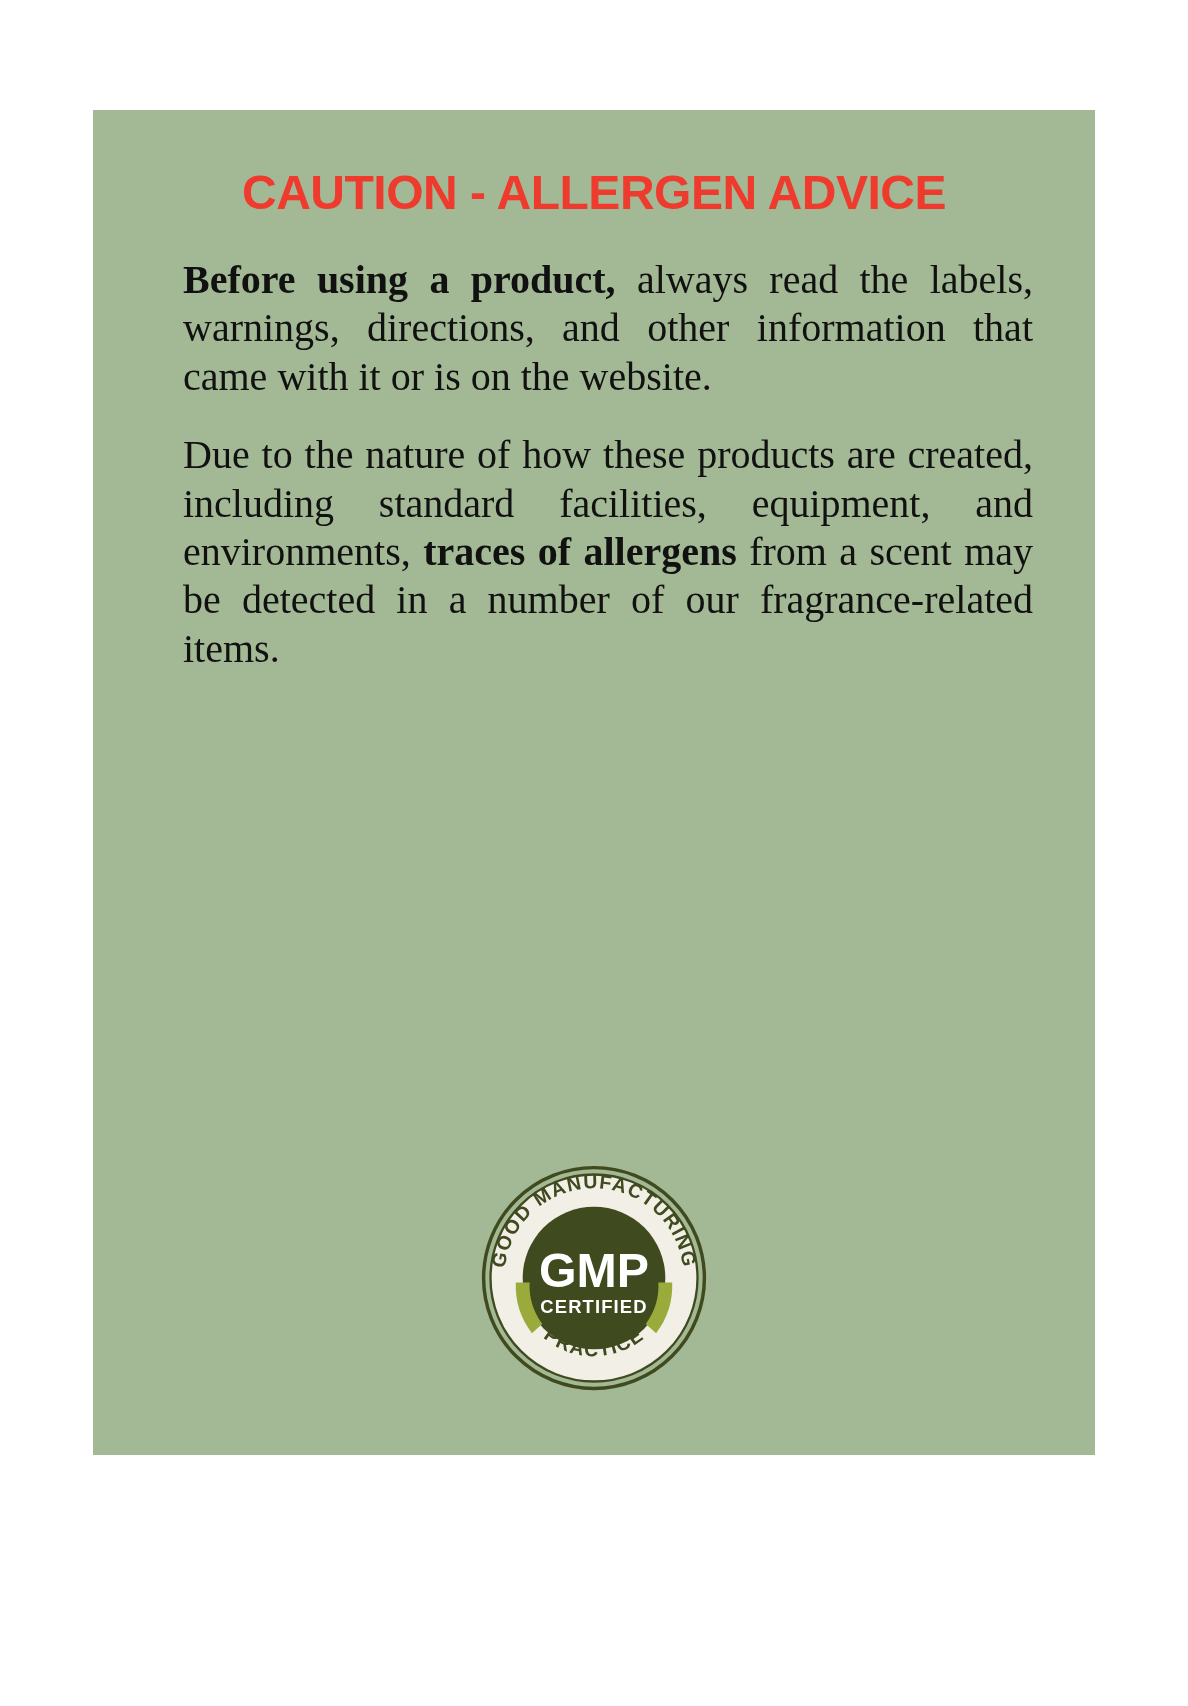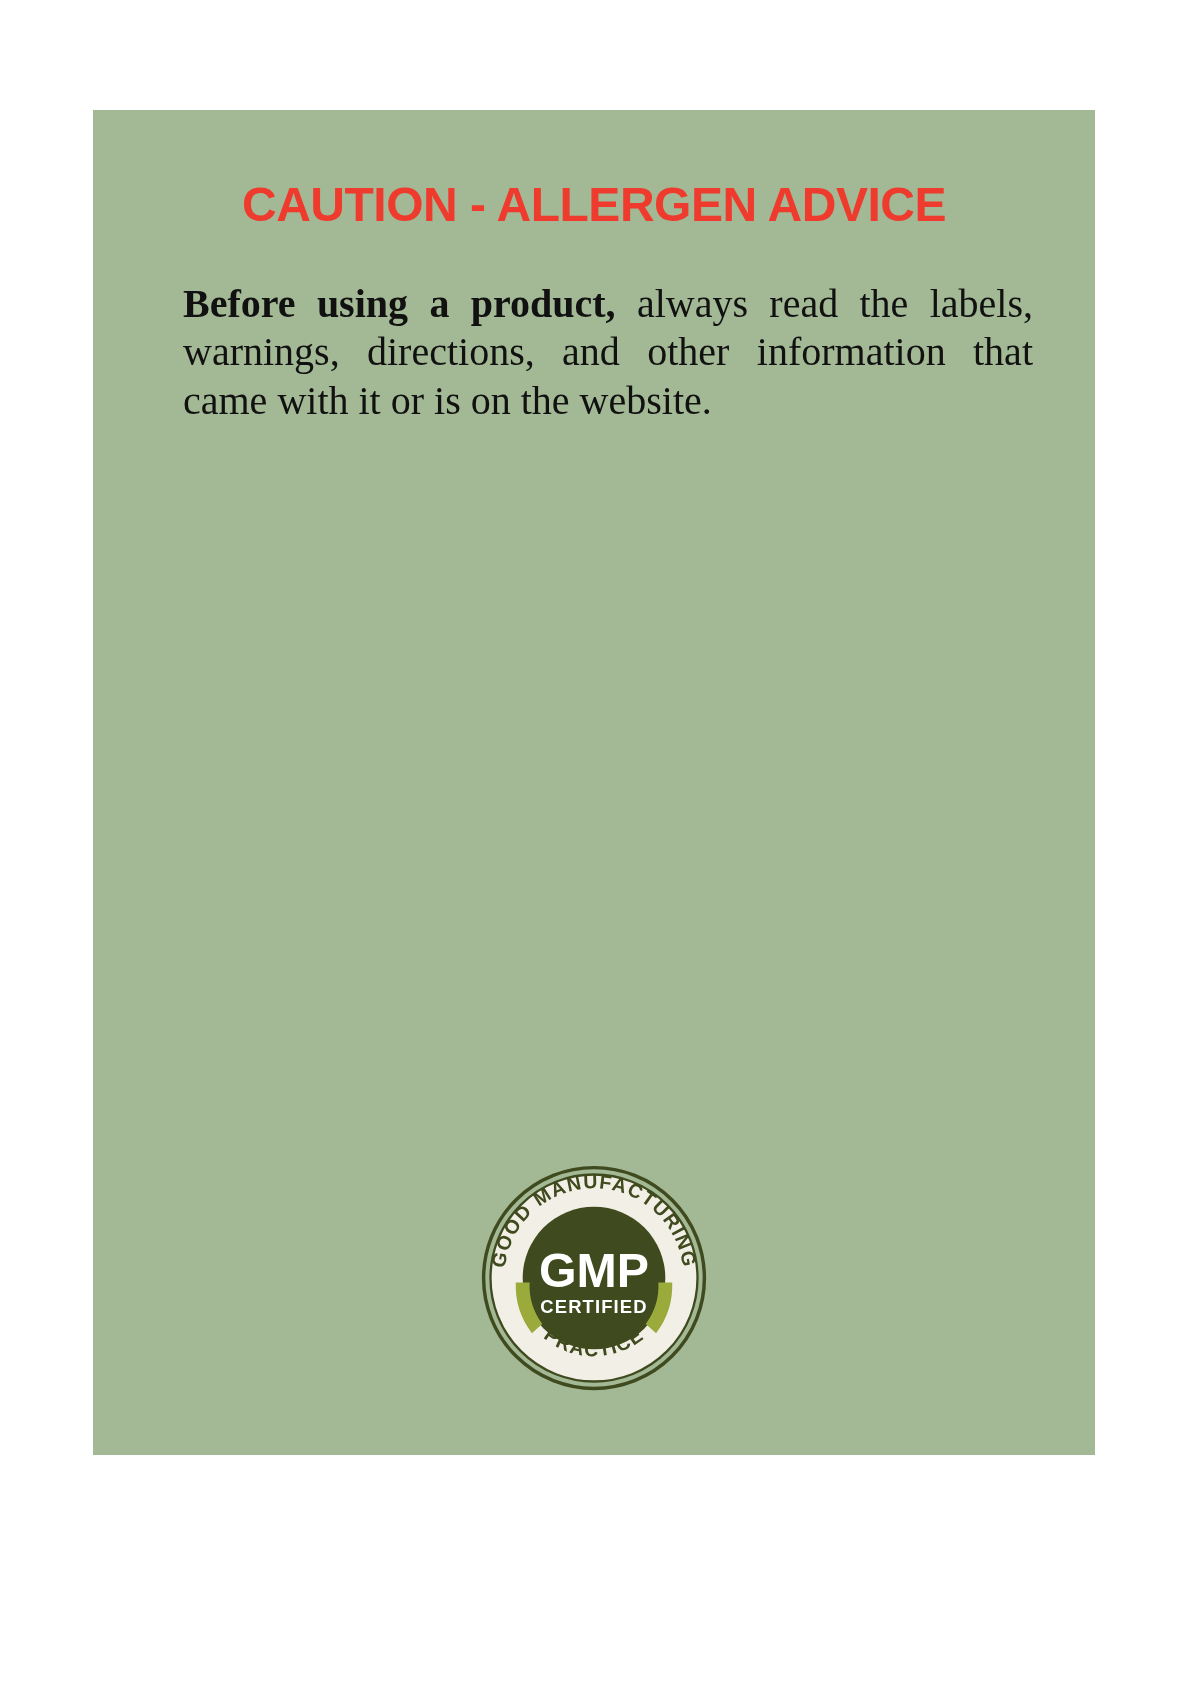--- a/index.html
+++ b/index.html
@@ -25,21 +25,21 @@
     position: absolute;
     left: 93px;
     top: 110px;
     width: 1002px;
     height: 1345px;
     background: #a3b894;
     box-sizing: border-box;
   }
 
   #title {
-    margin: 12px;
+    margin: 0;
     padding: 55px 0 0 0;
     text-align: center;
     font-family: "Liberation Sans", sans-serif;
     font-weight: bold;
     font-size: 48px;
     letter-spacing: -0.5px;
     color: #ef3b2d;
   }
 
   .body-wrap {
@@ -85,20 +85,21 @@
 <div id="page">
 
   <div id="panel">
 
     <h1 id="title">CAUTION - ALLERGEN ADVICE</h1>
 
     <div class="body-wrap">
 
       <p class="para"><span class="b">Before using a product,</span><span> always read the labels, warnings, directions, and other information that came with it or is on the website.</span></p>
 
+      <p class="para"><span>Due to the nature of how these products are created, including standard facilities, equipment, and environments, </span><span class="b">traces of allergens</span><span> from a scent may be detected in a number of our fragrance-related items.</span></p>
 
 
     </div>
 
     <div id="seal-wrap">
       <svg id="seal" viewBox="0 0 200 200" aria-hidden="true">
         <defs>
           <path id="arcTop" d="M 22,100 A 78,78 0 0 1 178,100"></path>
           <path id="arcBottom" d="M 32,100 A 68,68 0 0 0 168,100"></path>
         </defs>

